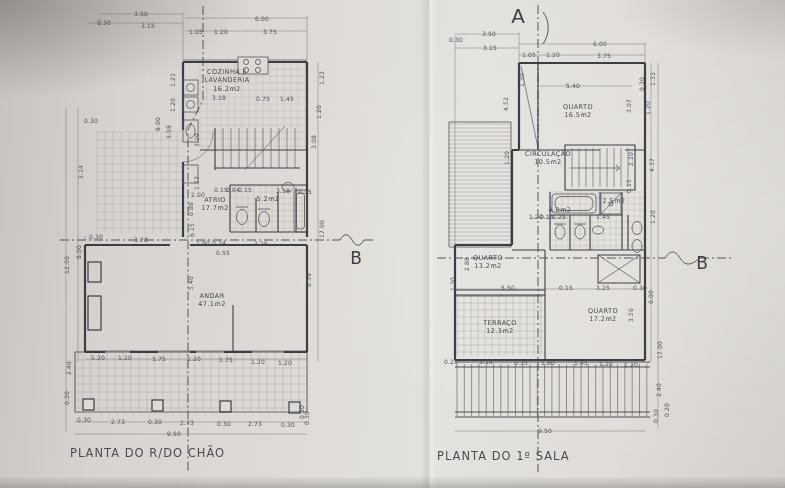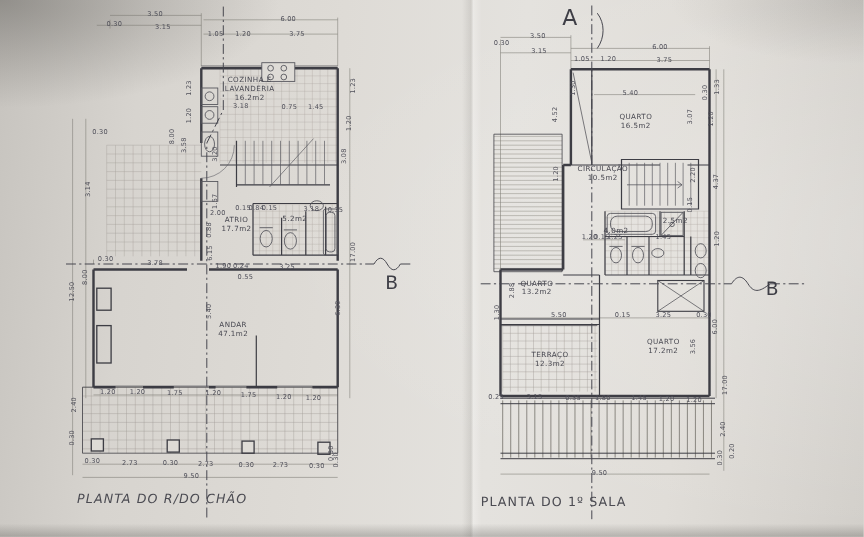--- a/index.html
+++ b/index.html
@@ -17,21 +17,21 @@
     background:linear-gradient(transparent,rgba(75,73,69,0.30));}
   svg#plan{position:absolute;inset:0;}
   #labels{position:absolute;inset:0;}
   .lbl{position:absolute;font-size:6px;color:#50505a;letter-spacing:.2px;
        white-space:nowrap;transform:translate(-50%,-50%);}
   .lbl.rot{transform:translate(-50%,-50%) rotate(-90deg);}
   .room{position:absolute;transform:translate(-50%,-50%);color:#474750;
         font-size:6.5px;line-height:1.3;letter-spacing:.4px;white-space:nowrap;text-align:center;}
   .marker{position:absolute;transform:translate(-50%,-50%);color:#3e3e46;font-weight:400;}
   .title{position:absolute;font-size:11.5px;color:#4b4b52;letter-spacing:1px;white-space:nowrap;}
-  #title-left{left:70px;top:446px;font-style:italic;}
+  #title-left{left:70px;top:446px;}
   #title-right{left:437px;top:449px;}
 </style>
 </head>
 <body>
 
 <div id="paper"></div>
 
 <svg id="plan" width="785" height="488" viewBox="0 0 785 488">
 
   <g>

